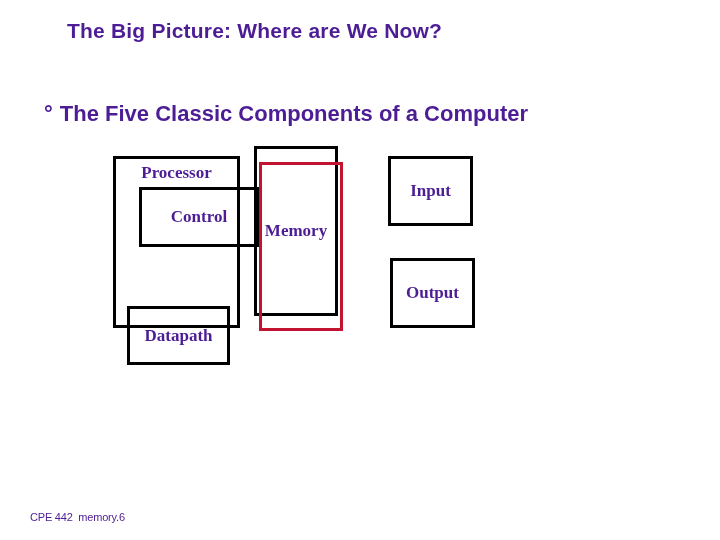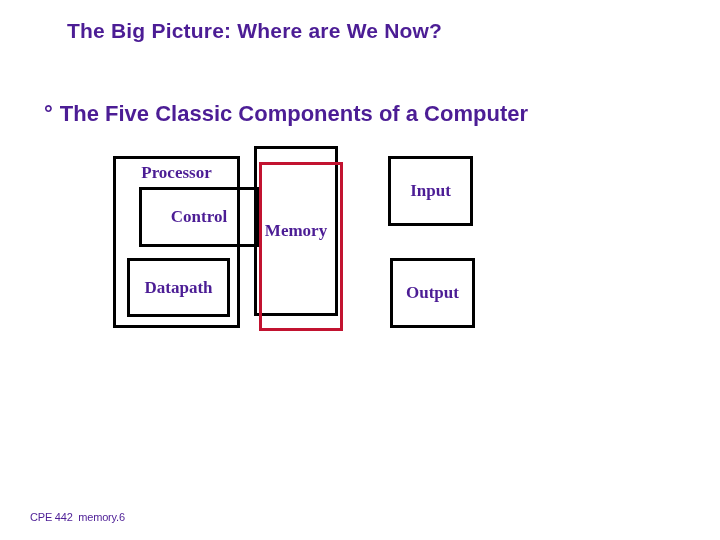--- a/index.html
+++ b/index.html
@@ -108,21 +108,21 @@
 
   <div>
     <div class="dbox processor-box" style="border-color: rgb(0, 0, 0);">
       <span>Processor</span>
     </div>
 
     <div class="dbox control-box" style="border-color: rgb(0, 0, 0);">
       <span>Control</span>
     </div>
 
-    <div class="dbox datapath-box" style="border-color: rgb(0, 0, 0);">
+    <div class="dbox datapath-box" style="border-color: rgb(0, 0, 0); margin-top: 48px;">
       <span>Datapath</span>
     </div>
 
     <div class="dbox memory-box" style="border-color: rgb(0, 0, 0);">
       <span>Memory</span>
     </div>
 
     <div class="memory-highlight" style="border-color: rgb(194, 19, 48);"></div>
 
     <div class="dbox input-box" style="border-color: rgb(0, 0, 0);">

